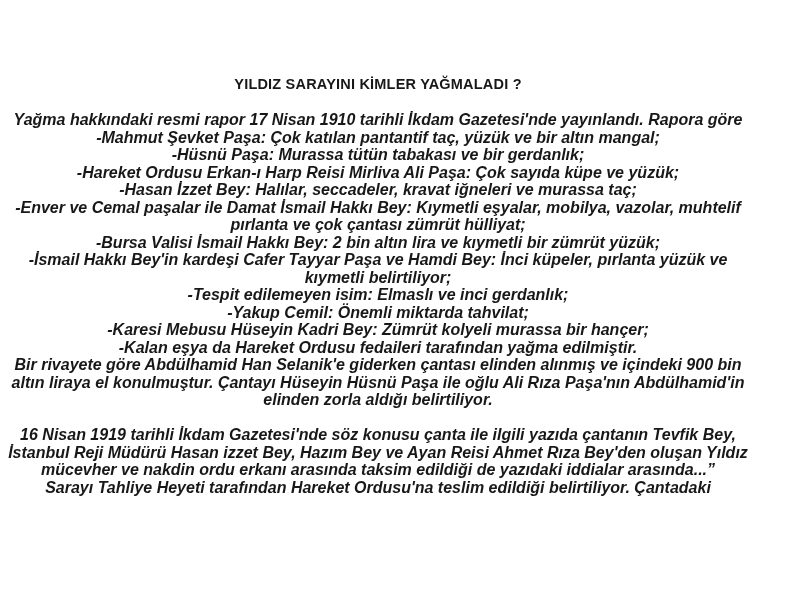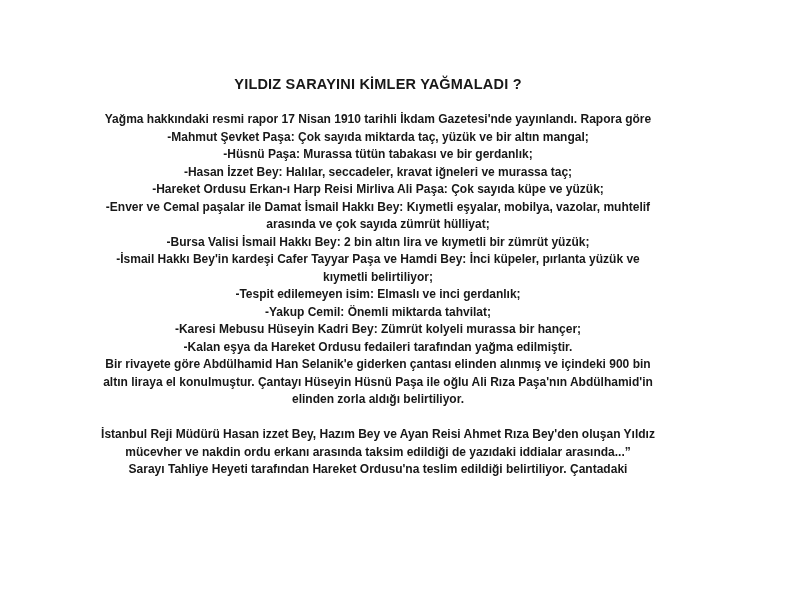--- a/index.html
+++ b/index.html
@@ -25,54 +25,56 @@
   .title {
     font-size: 14.5px;
     line-height: 17.5px;
     margin: 0 0 17.5px 0;
     letter-spacing: 0.2px;
   }
   .text-block {
     margin: 0;
   }
   .text-line {
-    font-size: 12px;
+    font-size: 16px;
     line-height: 17.5px;
     white-space: nowrap;
+    font-style: italic;
   }
   .block-gap {
     height: 17.5px;
   }
 </style>
 </head>
 <body>
 
 <div class="page">
   <h1 class="title">YILDIZ SARAYINI KİMLER YAĞMALADI ?</h1>
 
   <div class="text-block">
       <div class="text-line">Yağma hakkındaki resmi rapor 17 Nisan 1910 tarihli İkdam Gazetesi'nde yayınlandı. Rapora göre</div>
-      <div class="text-line">-Mahmut Şevket Paşa: Çok sayıda miktarda taç, yüzük ve bir altın mangal;</div>
+      <div class="text-line">-Mahmut Şevket Paşa: Çok katılan pantantif taç, yüzük ve bir altın mangal;</div>
       <div class="text-line">-Hüsnü Paşa: Murassa tütün tabakası ve bir gerdanlık;</div>
+      <div class="text-line">-Hareket Ordusu Erkan-ı Harp Reisi Mirliva Ali Paşa: Çok sayıda küpe ve yüzük;</div>
       <div class="text-line">-Hasan İzzet Bey: Halılar, seccadeler, kravat iğneleri ve murassa taç;</div>
-      <div class="text-line">-Hareket Ordusu Erkan-ı Harp Reisi Mirliva Ali Paşa: Çok sayıda küpe ve yüzük;</div>
       <div class="text-line">-Enver ve Cemal paşalar ile Damat İsmail Hakkı Bey: Kıymetli eşyalar, mobilya, vazolar, muhtelif</div>
-      <div class="text-line">arasında ve çok sayıda zümrüt hülliyat;</div>
+      <div class="text-line">pırlanta ve çok çantası zümrüt hülliyat;</div>
       <div class="text-line">-Bursa Valisi İsmail Hakkı Bey: 2 bin altın lira ve kıymetli bir zümrüt yüzük;</div>
       <div class="text-line">-İsmail Hakkı Bey'in kardeşi Cafer Tayyar Paşa ve Hamdi Bey: İnci küpeler, pırlanta yüzük ve</div>
       <div class="text-line">kıymetli belirtiliyor;</div>
       <div class="text-line">-Tespit edilemeyen isim: Elmaslı ve inci gerdanlık;</div>
       <div class="text-line">-Yakup Cemil: Önemli miktarda tahvilat;</div>
       <div class="text-line">-Karesi Mebusu Hüseyin Kadri Bey: Zümrüt kolyeli murassa bir hançer;</div>
       <div class="text-line">-Kalan eşya da Hareket Ordusu fedaileri tarafından yağma edilmiştir.</div>
       <div class="text-line">Bir rivayete göre Abdülhamid Han Selanik'e giderken çantası elinden alınmış ve içindeki 900 bin</div>
       <div class="text-line">altın liraya el konulmuştur. Çantayı Hüseyin Hüsnü Paşa ile oğlu Ali Rıza Paşa'nın Abdülhamid'in</div>
       <div class="text-line">elinden zorla aldığı belirtiliyor.</div>
     </div>
 
   <div class="block-gap"></div>
 
   <div class="text-block">
+      <div class="text-line">16 Nisan 1919 tarihli İkdam Gazetesi'nde söz konusu çanta ile ilgili yazıda çantanın Tevfik Bey,</div>
       <div class="text-line">İstanbul Reji Müdürü Hasan izzet Bey, Hazım Bey ve Ayan Reisi Ahmet Rıza Bey'den oluşan Yıldız</div>
       <div class="text-line">mücevher ve nakdin ordu erkanı arasında taksim edildiği de yazıdaki iddialar arasında...”</div>
       <div class="text-line">Sarayı Tahliye Heyeti tarafından Hareket Ordusu'na teslim edildiği belirtiliyor. Çantadaki</div>
     </div>
 </div>
 
 </body></html>

